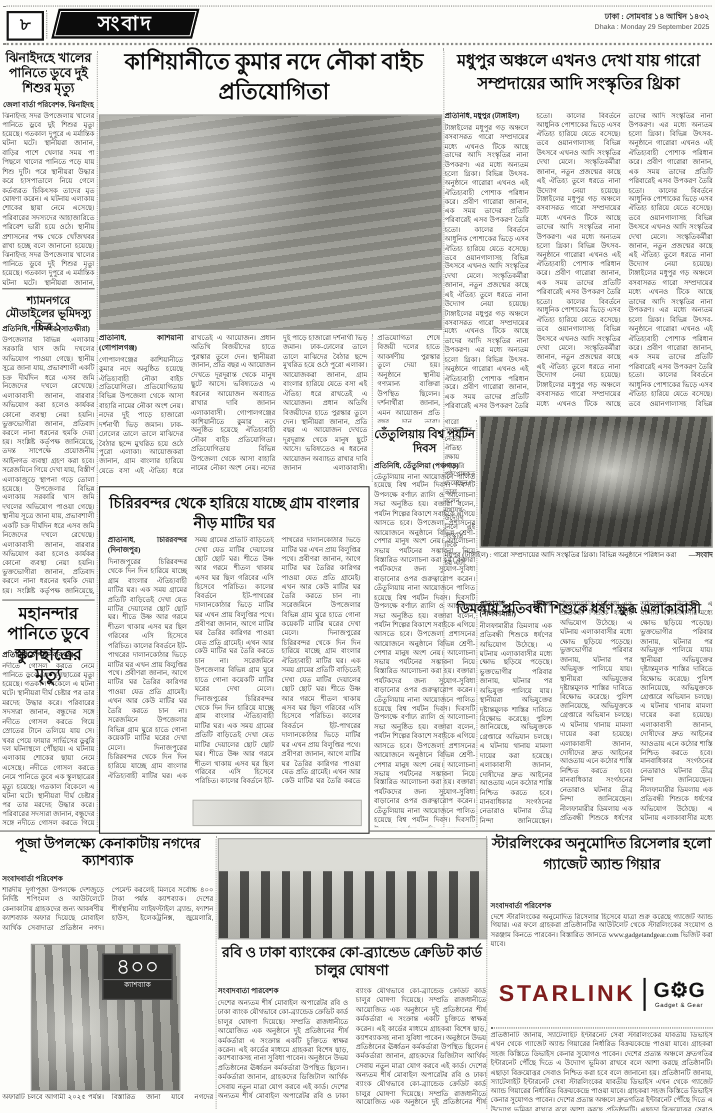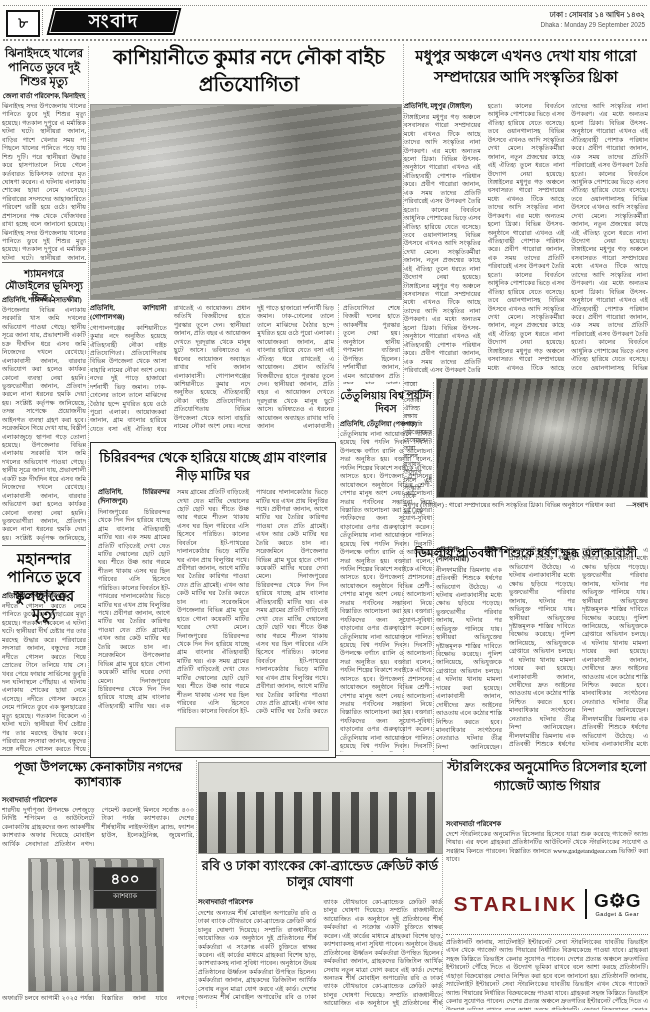--- a/index.html
+++ b/index.html
@@ -54,21 +54,21 @@
       repeating-linear-gradient(90deg, rgba(40,40,38,.78) 0 8px, rgba(205,205,198,.25) 8px 19px),
       linear-gradient(180deg,#dcdcd6 0 30%,#c2c2bb 60%,#a9a9a2);
     background-size:100% 68%,100% 100%;background-position:bottom,top;background-repeat:no-repeat;}
   #photo-nagad{left:28px;top:858px;width:136px;height:134px;
     background:
       radial-gradient(ellipse at 30% 60%, rgba(250,250,245,.5), transparent 50%),
       repeating-linear-gradient(88deg, rgba(50,50,48,.45) 0 7px, transparent 7px 16px),
       linear-gradient(135deg,#c7c7c1,#96968f);}
   #nagad-badge{position:absolute;right:6px;top:8px;width:62px;height:40px;background:#2c2c2a;
       color:#fff;text-align:center;border:1px solid #555;}
-  #nagad-badge .big{font-size:15px;font-weight:bold;line-height:22px;display:block;}
+  #nagad-badge .big{font-size:20px;font-weight:normal;line-height:22px;display:block;}
   #nagad-badge .sm{font-size:6.5px;display:block;line-height:10px;border-top:1px solid #777;}
 
   
   #starlink-logo{position:absolute;left:446px;top:880px;width:202px;height:48px;display:flex;
       align-items:center;justify-content:center;gap:7px;font-family:"Liberation Sans",sans-serif;}
   #starlink-logo .word{font-size:21px;font-weight:bold;letter-spacing:2.5px;color:#7f1d1d;}
   #starlink-logo .bar{width:2px;height:30px;background:#141414;}
   #gg-mark{text-align:center;color:#141414;}
   #gg-mark .gg{font-size:19px;font-weight:bold;letter-spacing:0;line-height:19px;}
   #gg-mark .tag{font-size:5.5px;letter-spacing:.5px;line-height:7px;}

